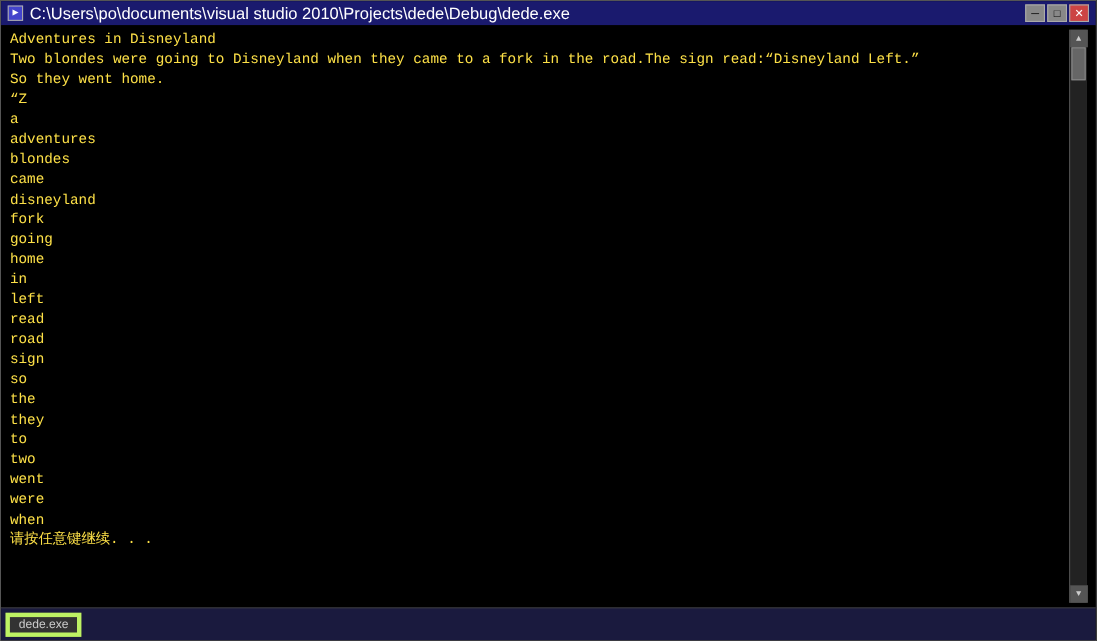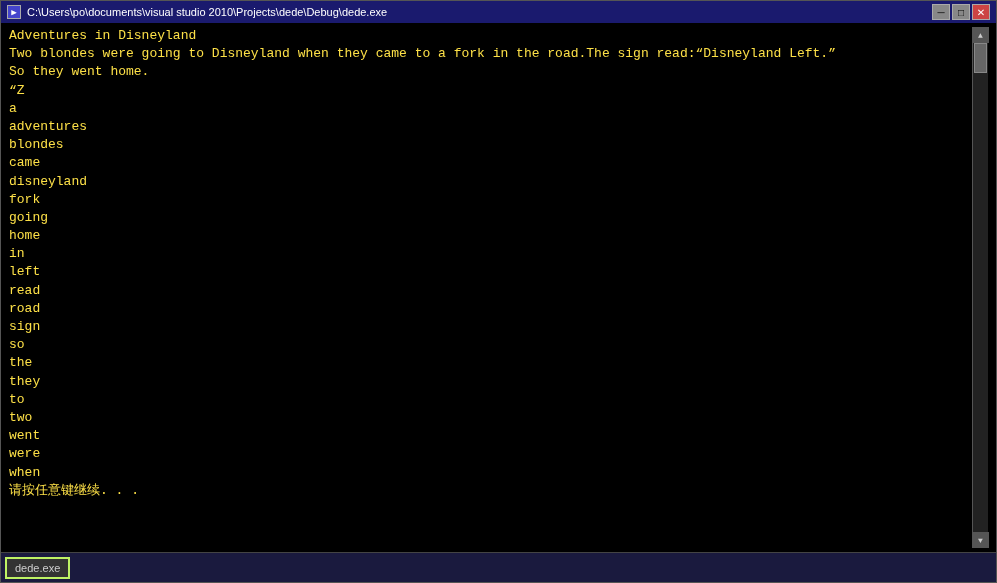--- a/index.html
+++ b/index.html
@@ -51,21 +51,21 @@
       border: 1px solid #aaa;
       display: flex;
       align-items: center;
       justify-content: center;
       font-size: 9px;
       color: white;
     }
 
     .title-bar-text {
       color: white;
-      font-size: 11px;
+      font-size: 15px;
       font-family: 'Segoe UI', Arial, sans-serif;
     }
 
     .title-bar-controls {
       display: flex;
       gap: 2px;
     }
 
     .title-btn {
       width: 18px;
@@ -149,21 +149,21 @@
       background: #1a1a3e;
       display: flex;
       align-items: center;
       padding: 0 4px;
       border-top: 1px solid #444;
       flex-shrink: 0;
     }
 
     .taskbar-item {
       background: #333;
-      border: 2px solid #bef264;
+      border: 4px solid #bef264;
       height: 22px;
       padding: 0 8px;
       color: #ccc;
       font-size: 11px;
       font-family: 'Segoe UI', Arial, sans-serif;
       display: flex;
       align-items: center;
     }
   </style>
 </head>

